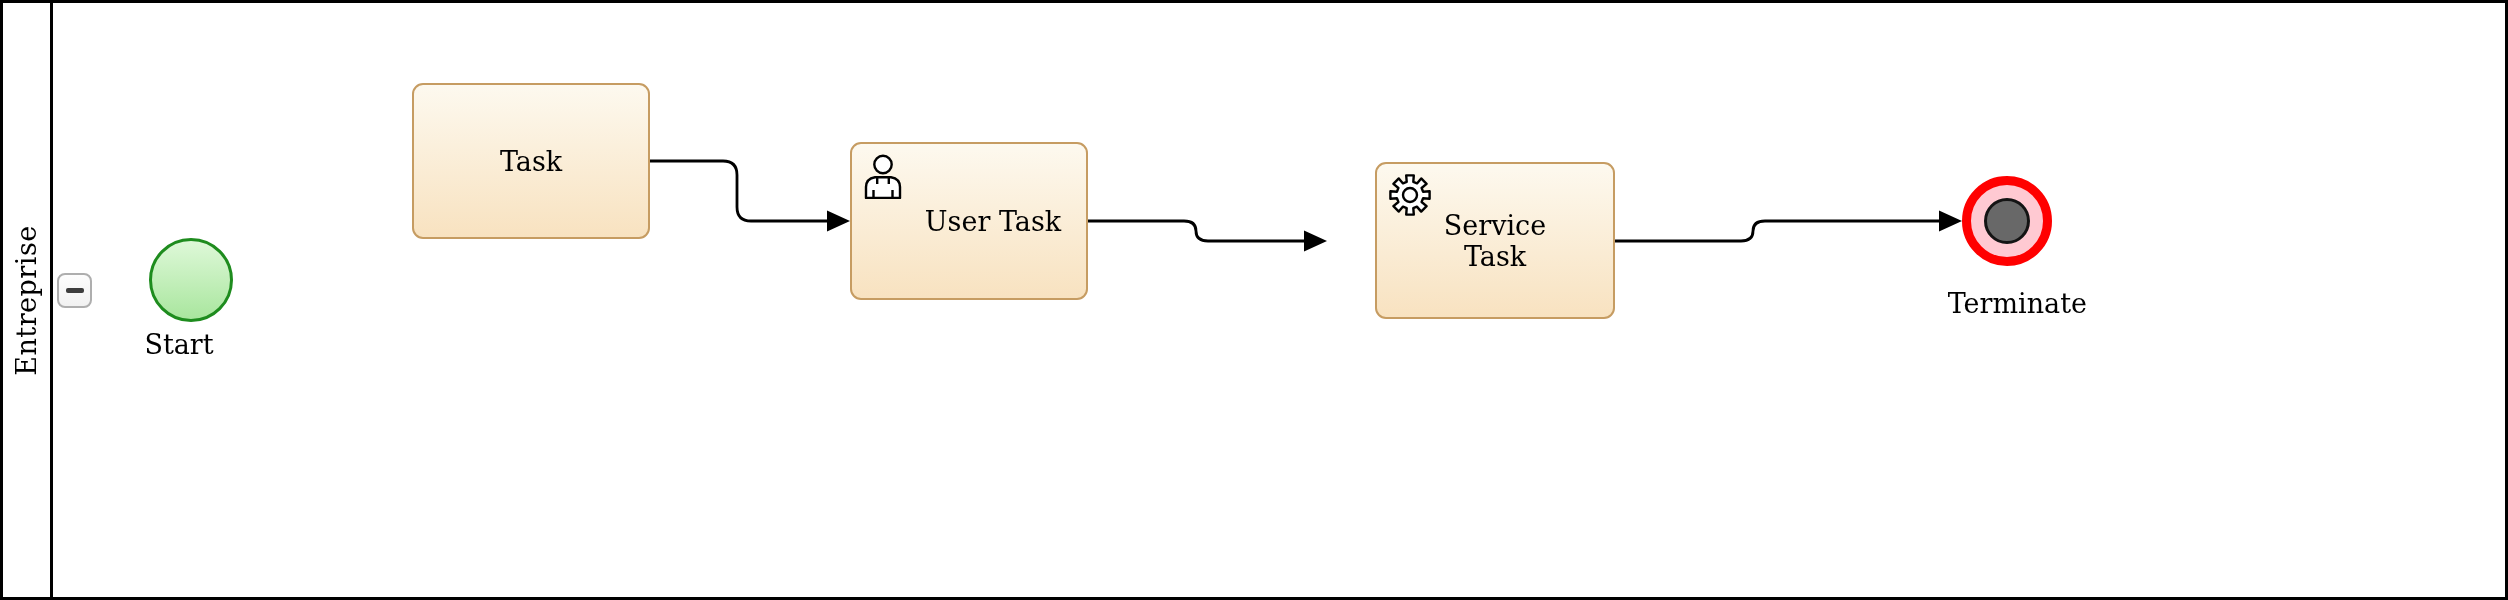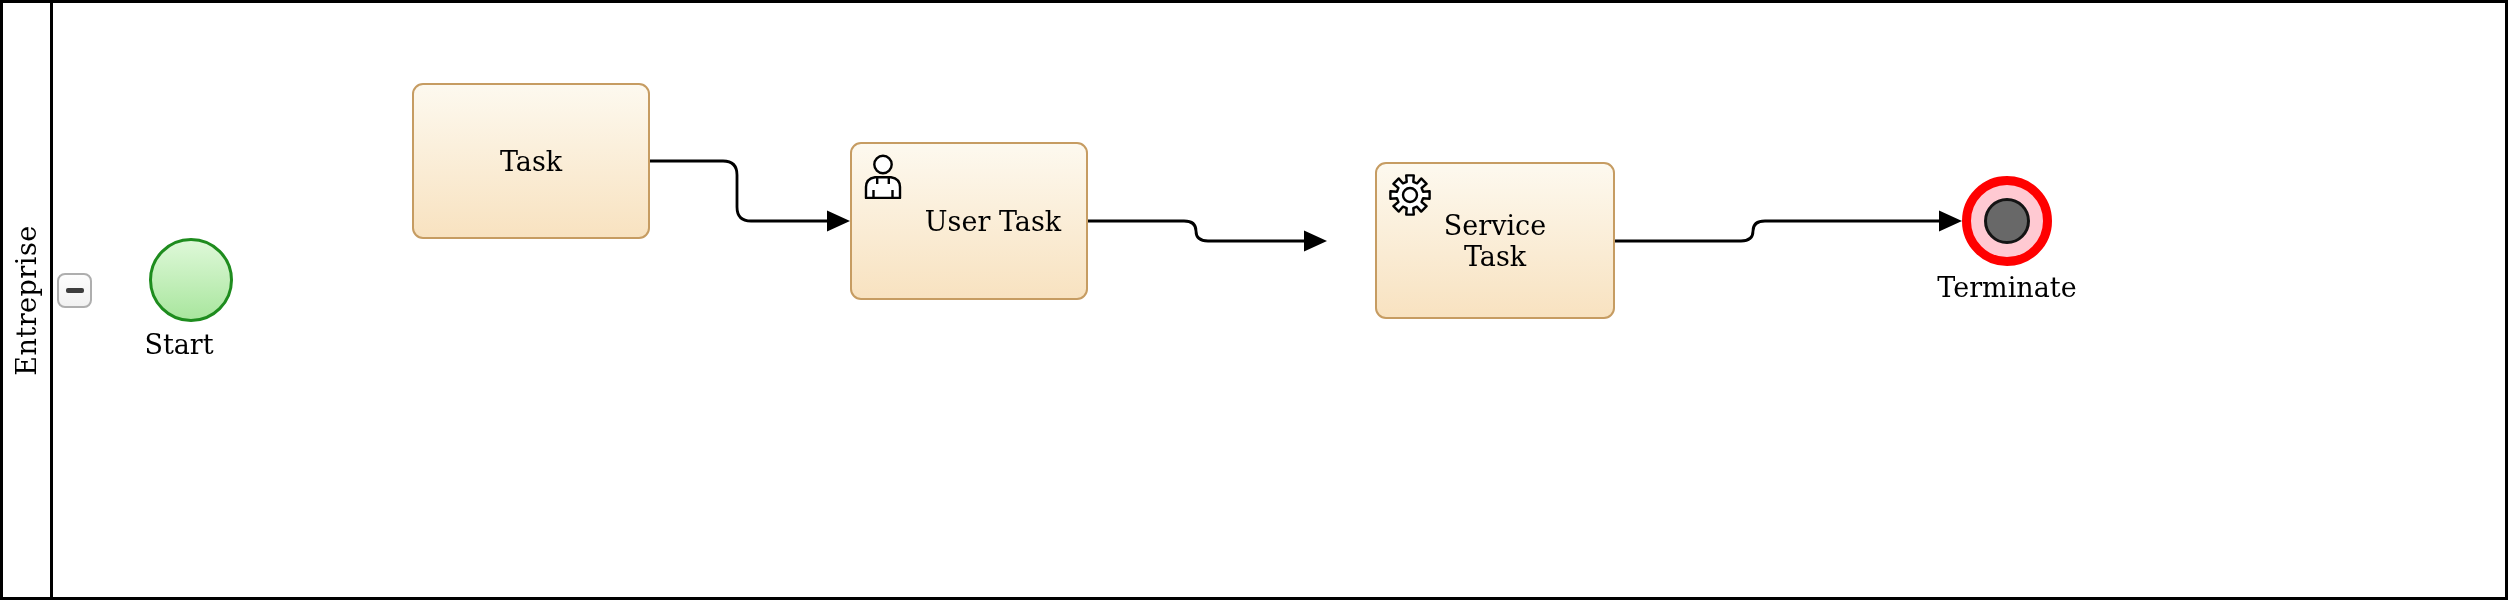--- a/index.html
+++ b/index.html
@@ -72,21 +72,21 @@
   .terminate-core{
     width:46px;height:46px;border-radius:50%;
     box-sizing:border-box;
     background:#686868;border:3px solid #141414;
   }
   .event-label{
     position:absolute;
     font-size:27px;color:#000000;text-align:center;
   }
   .start-label{left:109px;top:329px;width:140px;}
-  .terminate-label{left:1927px;top:272px;width:160px;}
+  .terminate-label{left:1927px;top:288px;width:160px;text-align:right;}
   .edges-layer{position:absolute;left:0;top:0;width:2508px;height:600px;}
   .edge{fill:none;stroke:#000000;stroke-width:2.8px;}
   .arrowhead{fill:#000000;stroke:none;}
   .icon-stroke{fill:#ffffff;stroke:#000000;stroke-width:2.4px;}
   .icon-line{fill:none;stroke:#000000;stroke-width:2.4px;}
 </style>
 </head>
 <body>
 
 <div class="canvas">

